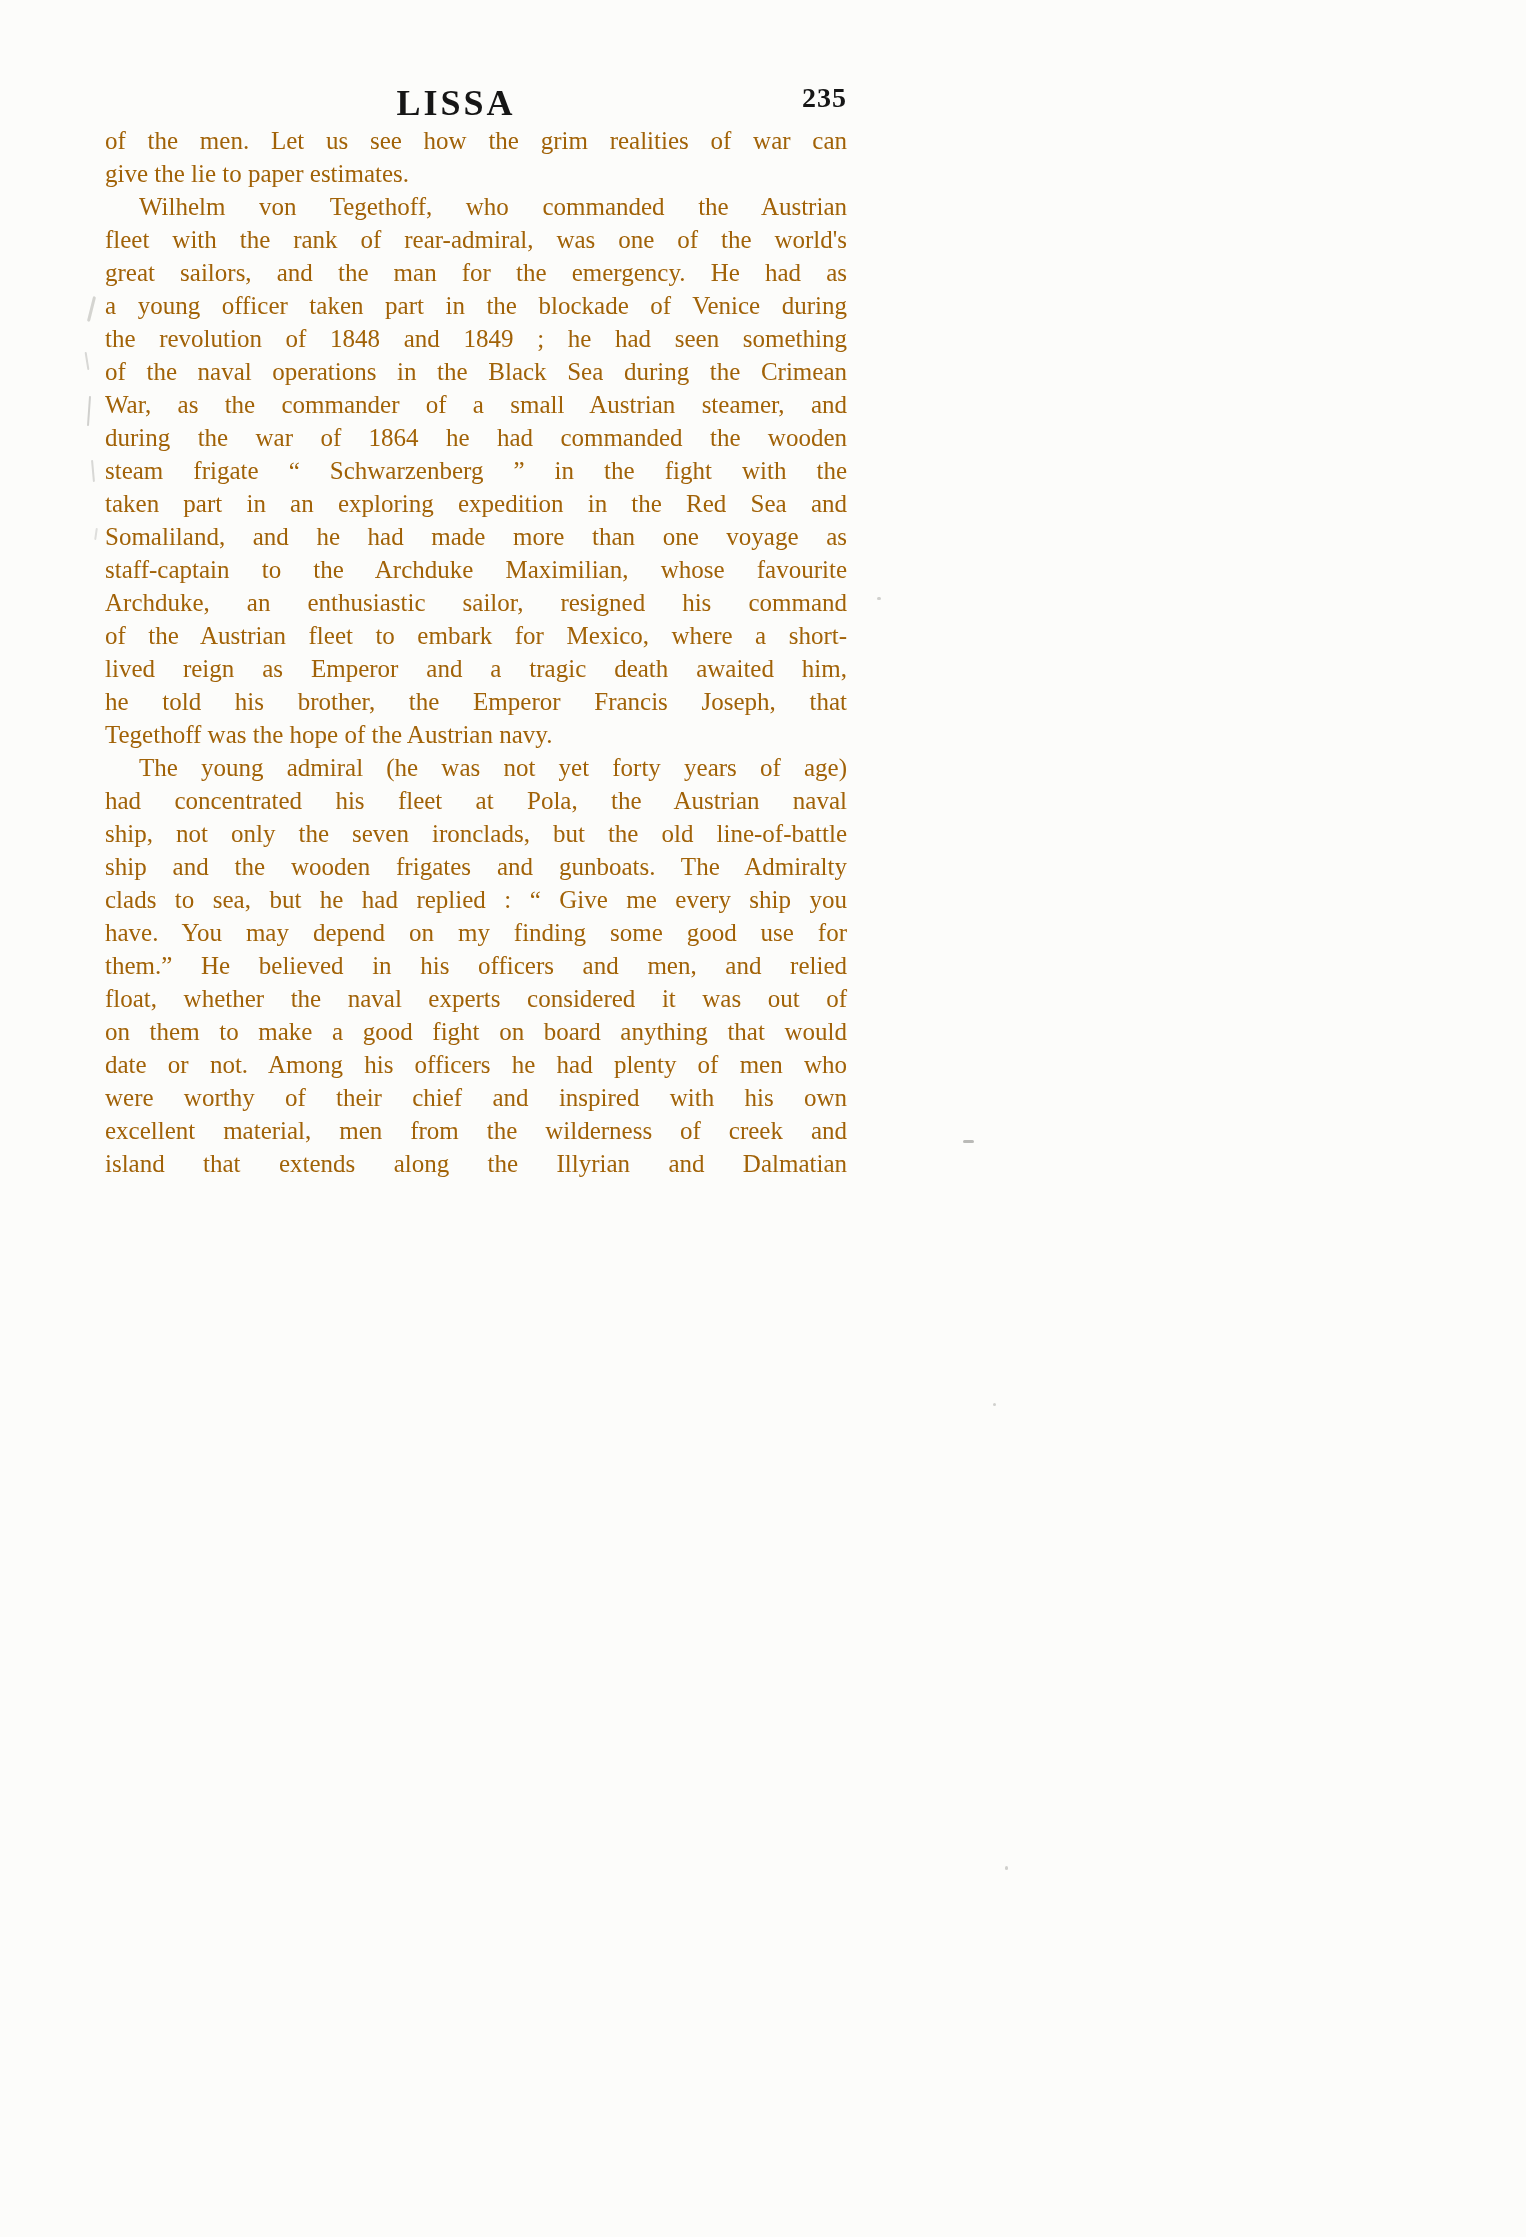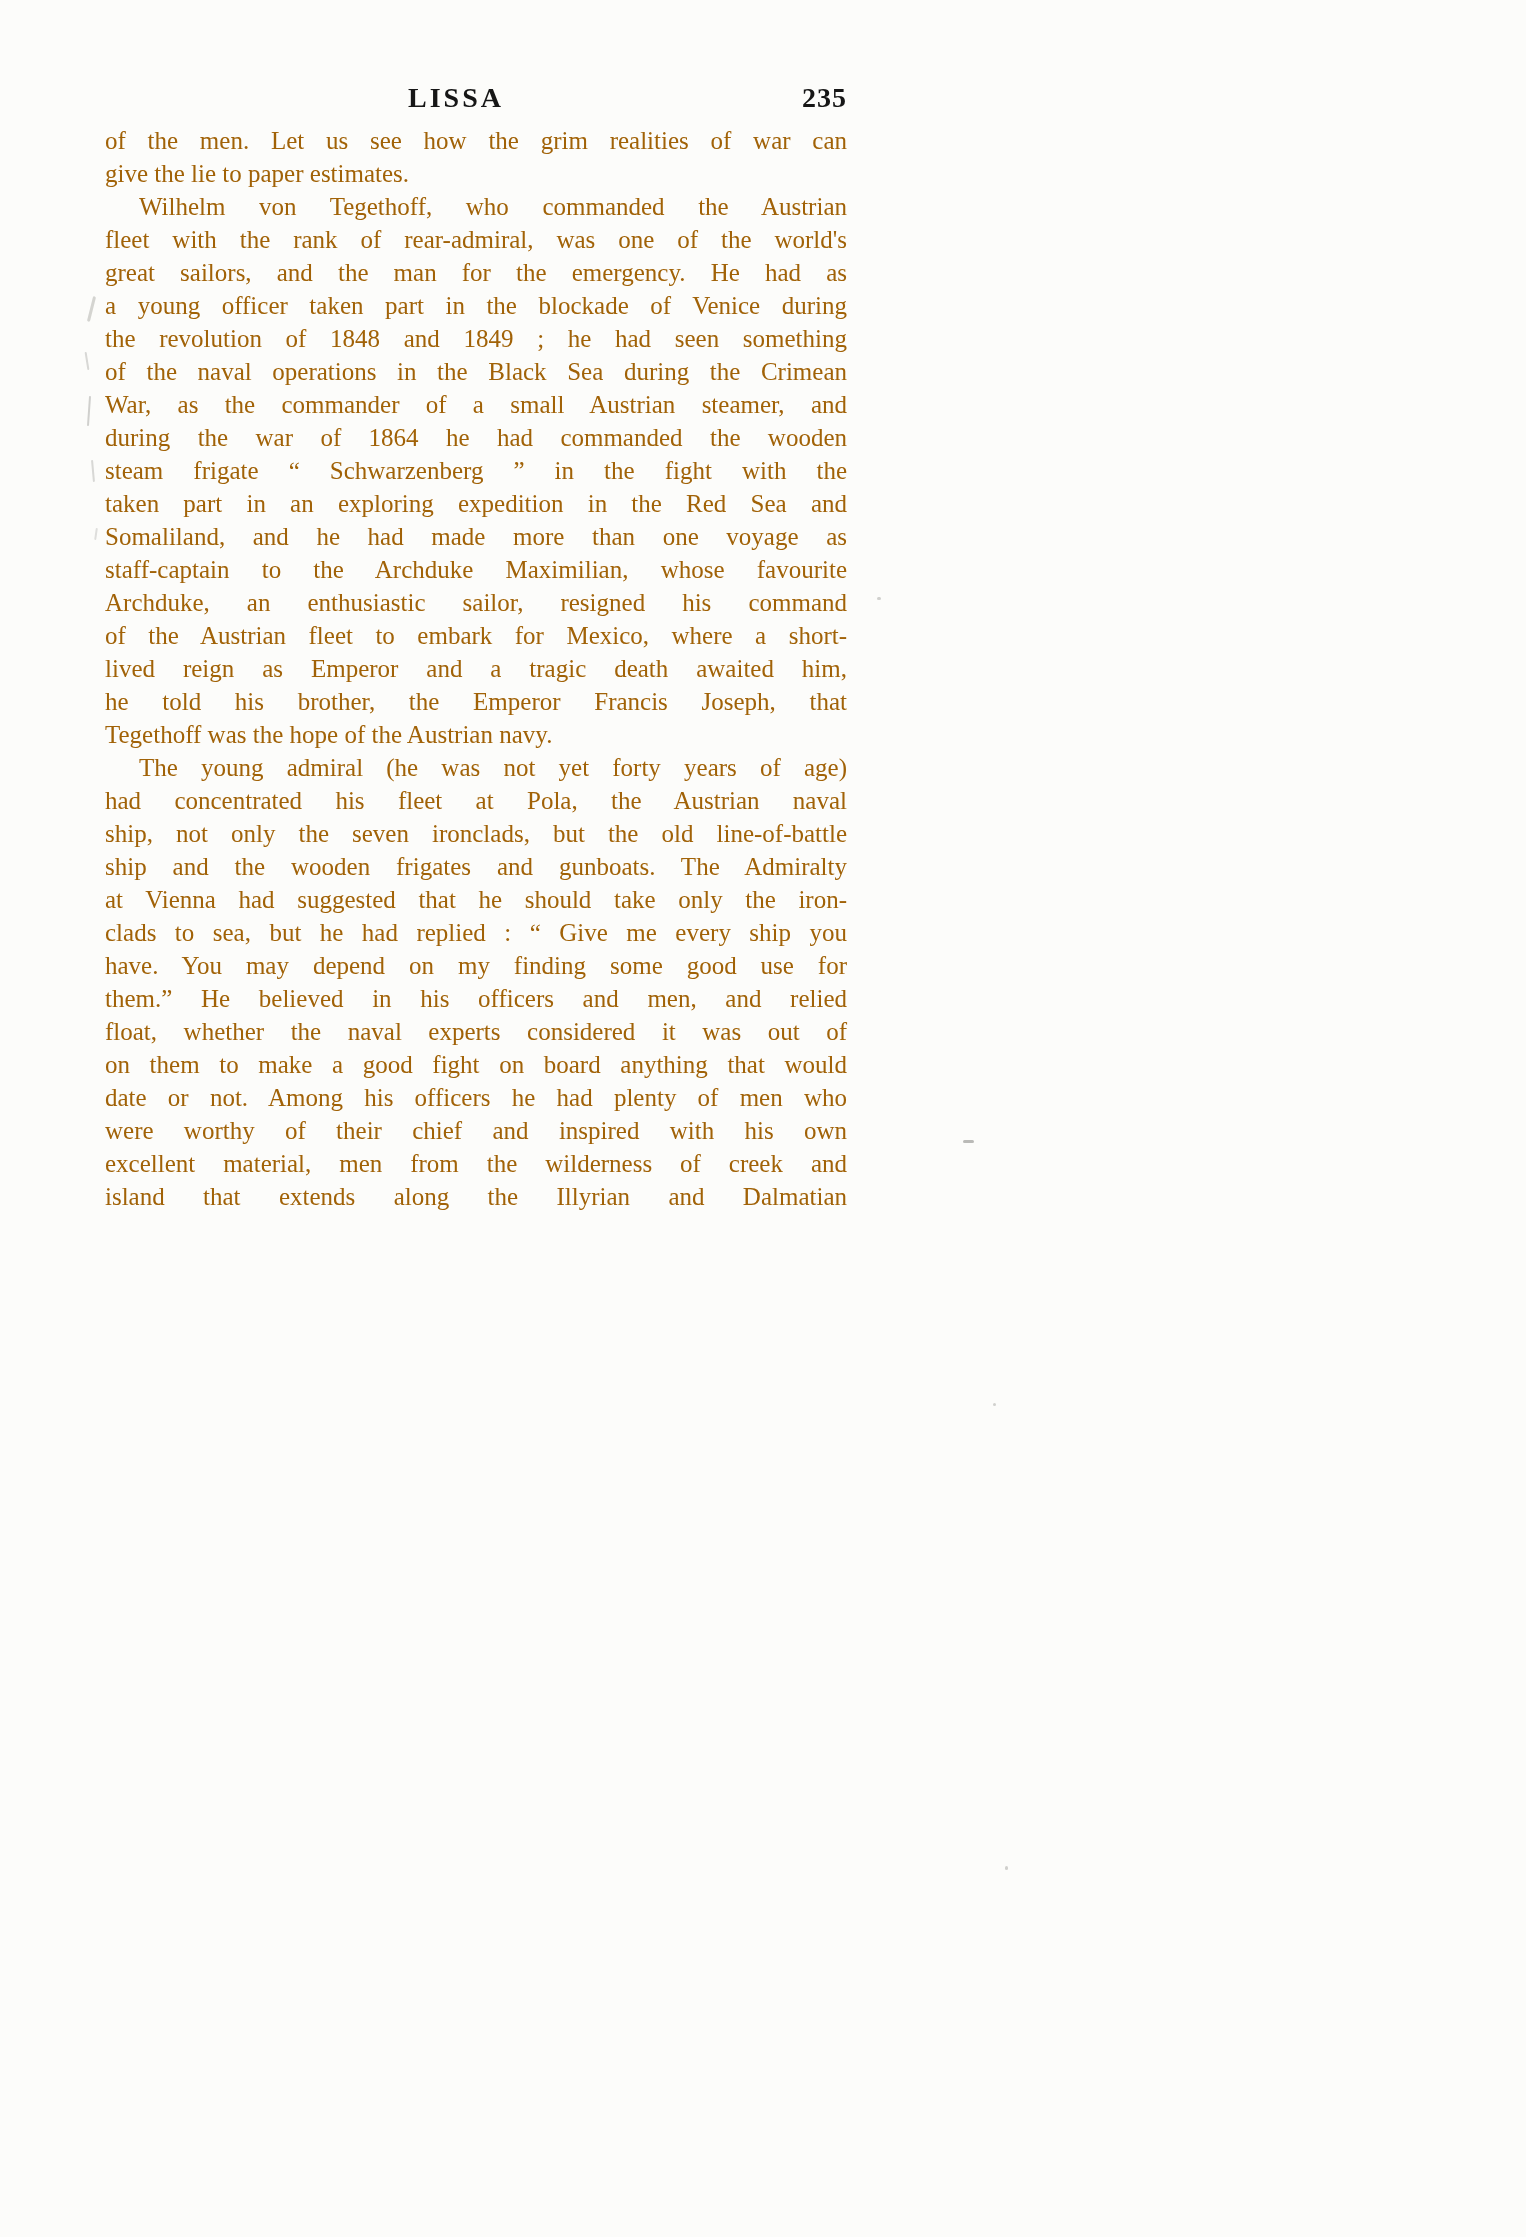--- a/index.html
+++ b/index.html
@@ -21,21 +21,21 @@
     position: absolute;
     top: 82px;
     left: 105px;
     width: 742px;
     height: 40px;
   }
   .head-title {
     position: absolute;
     left: 0; right: 40px;
     text-align: center;
-    font-size: 28px;
+    font-size: 36px;
     font-weight: bold;
     letter-spacing: 3px;
   }
   .page-num {
     position: absolute;
     right: 0;
     top: 0;
     font-size: 28px;
     font-weight: bold;
     letter-spacing: 1px;
@@ -112,21 +112,20 @@
         <div class="line">of the Austrian fleet to embark for Mexico, where a short-</div>
         <div class="line">lived reign as Emperor and a tragic death awaited him,</div>
         <div class="line">he told his brother, the Emperor Francis Joseph, that</div>
         <div class="line no-justify">Tegethoff was the hope of the Austrian navy.</div>
       </div>
       <div class="paragraph">
         <div class="line indent">The young admiral (he was not yet forty years of age)</div>
         <div class="line">had concentrated his fleet at Pola, the Austrian naval</div>
         <div class="line">ship, not only the seven ironclads, but the old line-of-battle</div>
         <div class="line">ship and the wooden frigates and gunboats.  The Admiralty</div>
-        <div class="line">at Vienna had suggested that he should take only the iron-</div>
         <div class="line">clads to sea, but he had replied :  “ Give me every ship you</div>
         <div class="line">have.  You may depend on my finding some good use for</div>
         <div class="line">them.”  He believed in his officers and men, and relied</div>
         <div class="line">float, whether the naval experts considered it was out of</div>
         <div class="line">on them to make a good fight on board anything that would</div>
         <div class="line">date or not.  Among his officers he had plenty of men who</div>
         <div class="line">were worthy of their chief and inspired with his own</div>
         <div class="line">excellent material, men from the wilderness of creek and</div>
         <div class="line">island that extends along the Illyrian and Dalmatian</div>
       </div>

